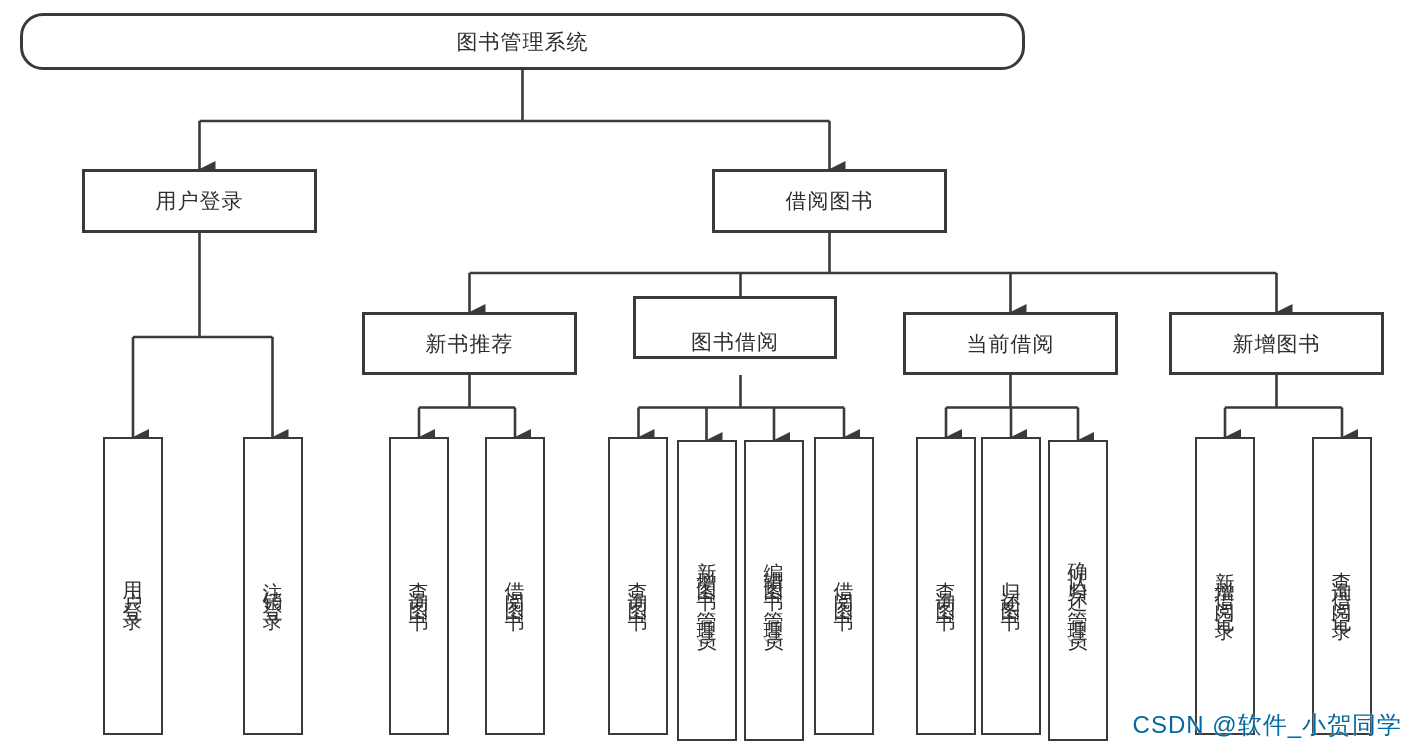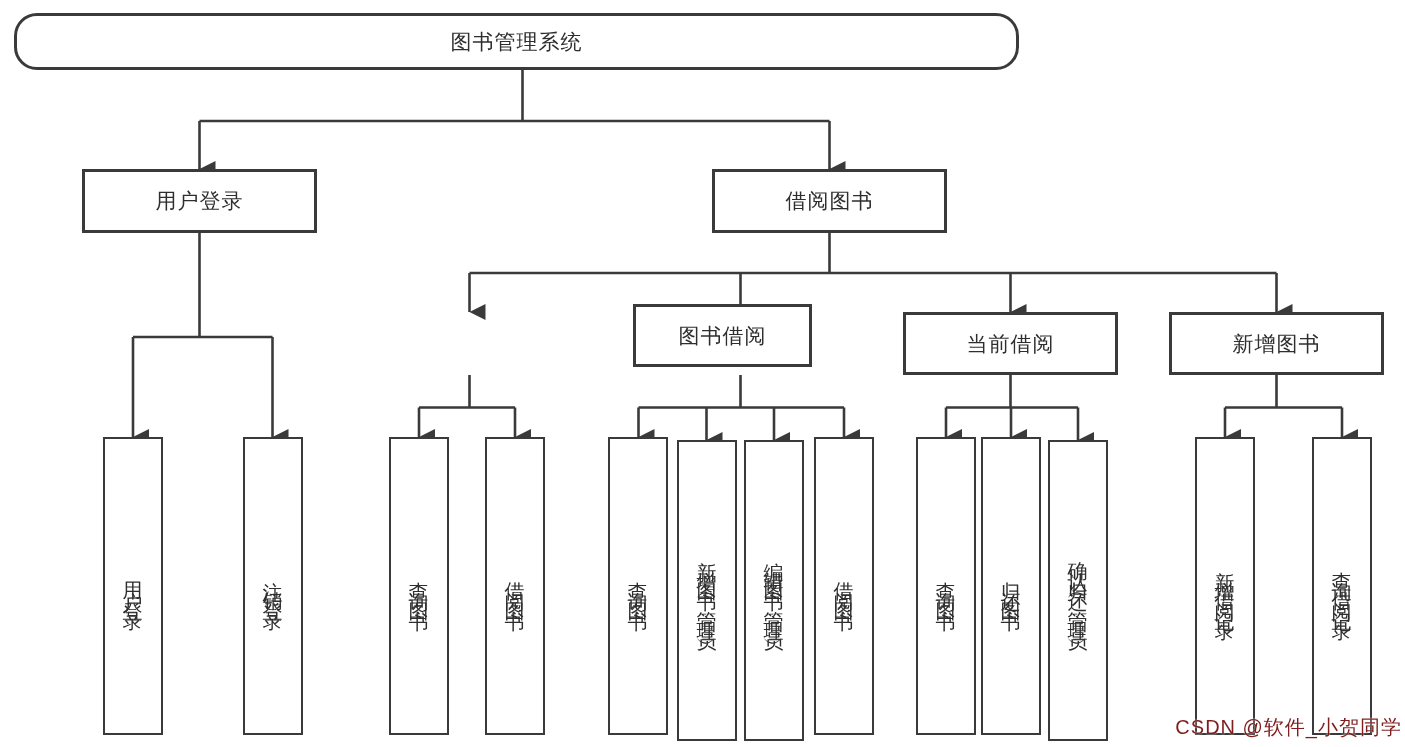--- a/index.html
+++ b/index.html
@@ -39,22 +39,22 @@
     font-size: 20px;
     line-height: 1.1;
     letter-spacing: 10px;
     color: #2e2e2e;
     white-space: nowrap;
   }
   .watermark {
     position: absolute;
     right: 3px;
     bottom: 6px;
-    font-size: 20px;
-    color: #7f1d1d;
+    font-size: 24px;
+    color: #0369a1;
     letter-spacing: 1px;
     z-index: 10;
     text-shadow: 0 0 2px #ffffff;
   }
 </style>
 </head>
 <body>
 
 <div class="canvas">
 
@@ -94,32 +94,35 @@
       <path marker-end="url(#arrow)" d="M946,407.5 L946,437"></path>
       <path marker-end="url(#arrow)" d="M1011,407.5 L1011,437"></path>
       <path marker-end="url(#arrow)" d="M1078,407.5 L1078,440"></path>
 
       <path d="M1276.5,375 L1276.5,407.5 M1225,407.5 L1342,407.5"></path>
       <path marker-end="url(#arrow)" d="M1225,407.5 L1225,437"></path>
       <path marker-end="url(#arrow)" d="M1342,407.5 L1342,437"></path>
     </g>
   </svg>
 
-  <div class="node branch" style="left:14px; top:13px; width:1005px; height:57px;border-radius:23px;">
+  <div class="node branch" style="left:20px; top:13px; width:1005px; height:57px;border-radius:23px;">
     <span>图书管理系统</span>
   </div>
 
   <div class="node branch" style="left:82px; top:169px; width:235px; height:64px;">
     <span>用户登录</span>
   </div>
   <div class="node branch" style="left:712px; top:169px; width:235px; height:64px;">
     <span>借阅图书</span>
   </div>
 
-  <div class="node branch" style="left:633px; top:304px; width:179px; height:63px;">
+  <div class="node branch" style="left:362px; top:312px; width:215px; height:63px;">
+    <span>新书推荐</span>
+  </div>
+  <div class="node branch" style="left:633px; top:296px; width:204px; height:63px;align-items:flex-end;">
     <span>图书借阅</span>
   </div>
   <div class="node branch" style="left:903px; top:312px; width:215px; height:63px;">
     <span>当前借阅</span>
   </div>
   <div class="node branch" style="left:1169px; top:312px; width:215px; height:63px;">
     <span>新增图书</span>
   </div>
 
   <div class="node leaf" style="left:103px; top:437px; width:60px; height:298px;">

